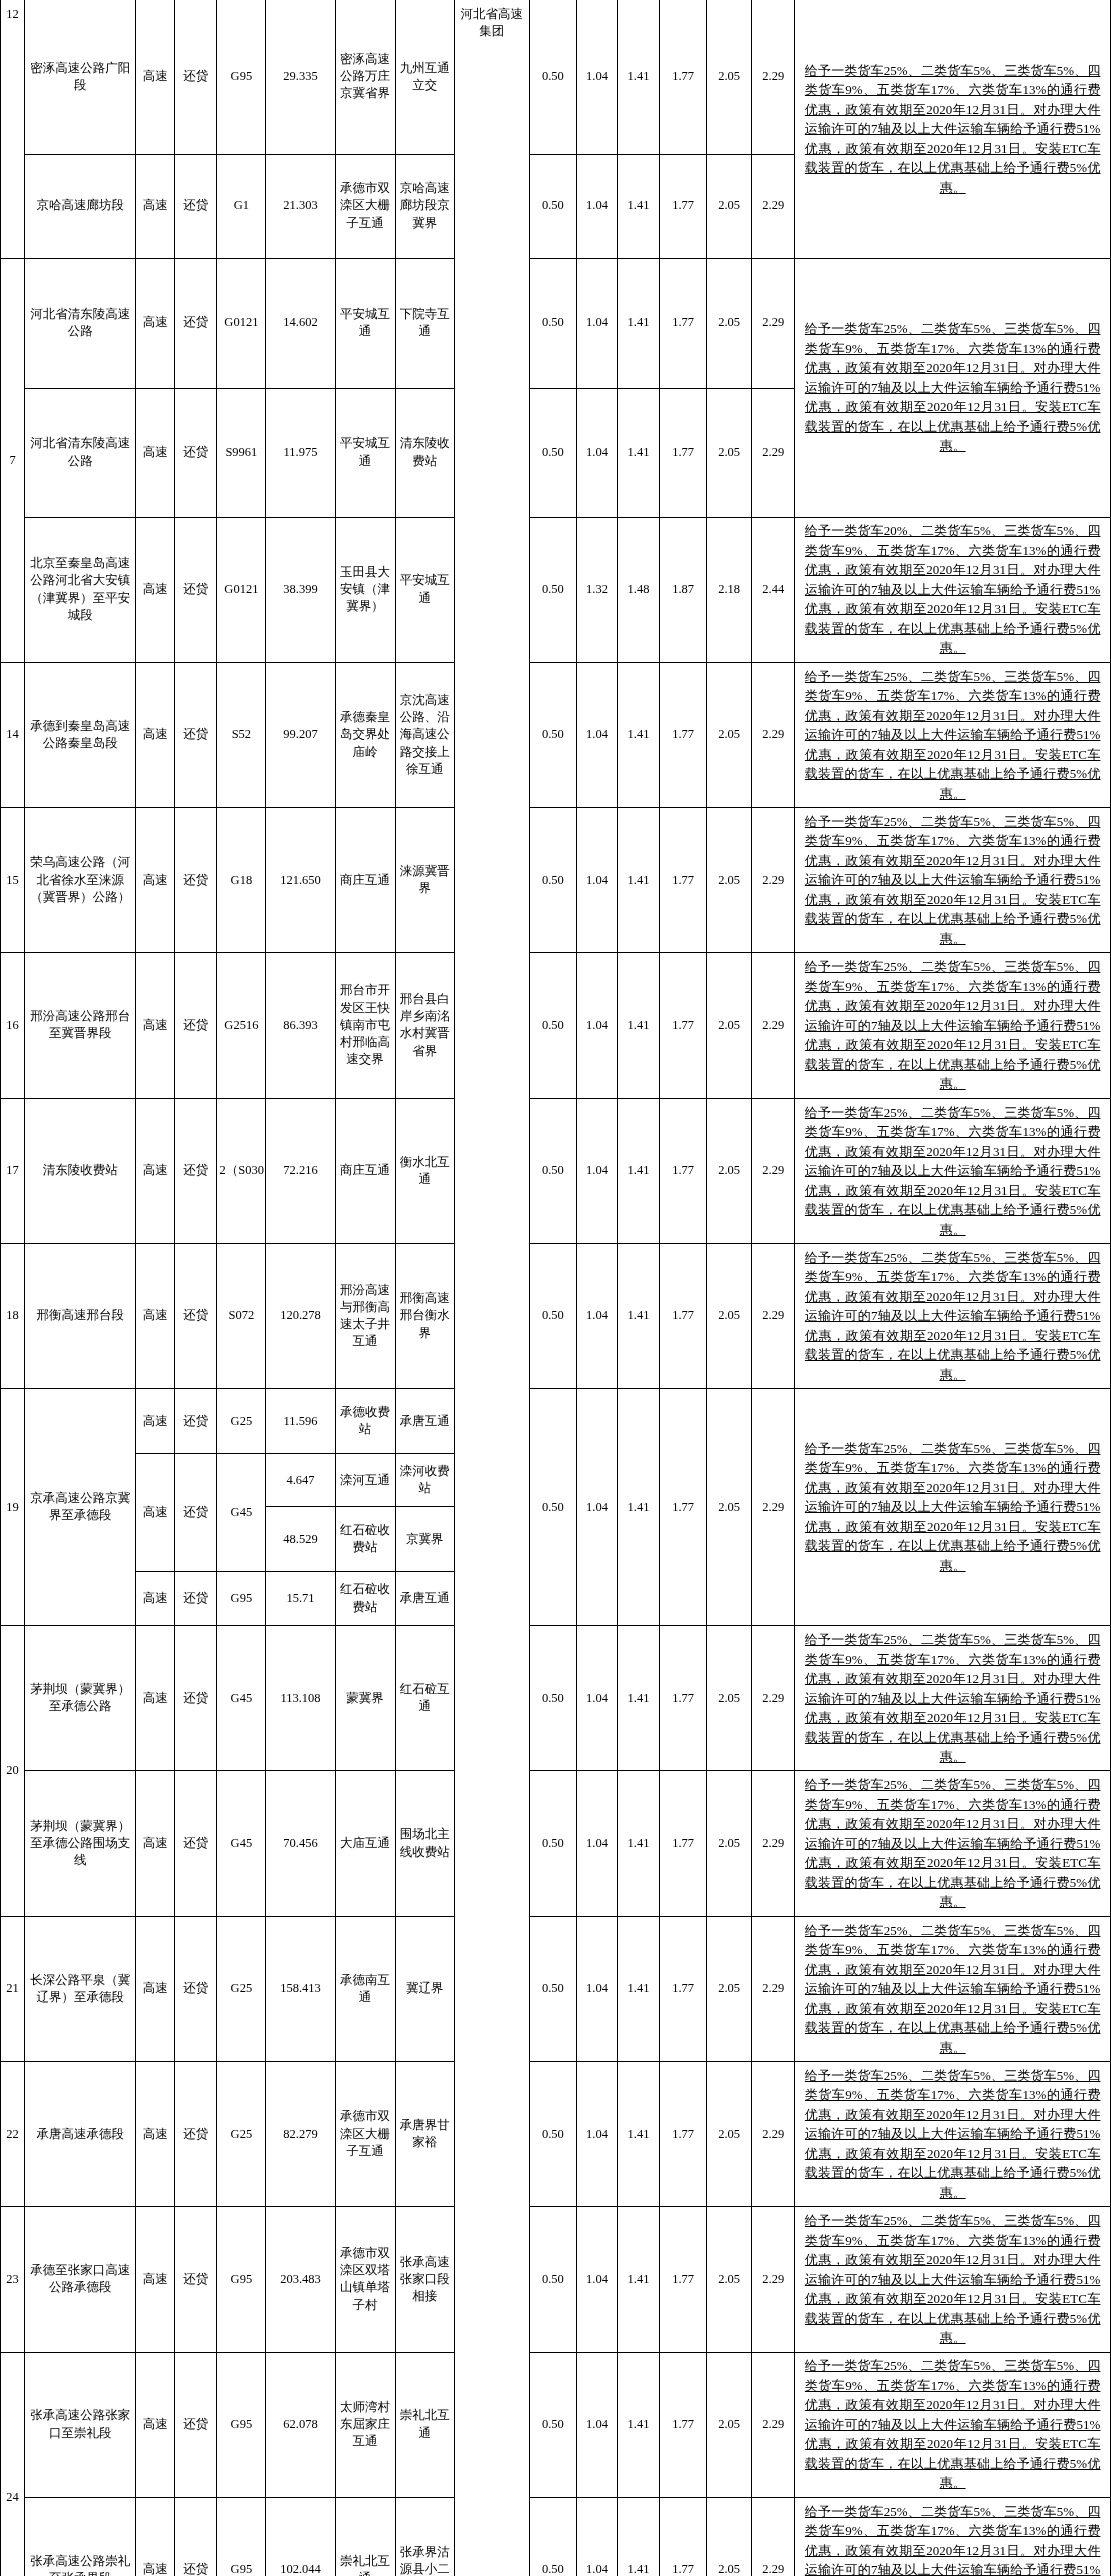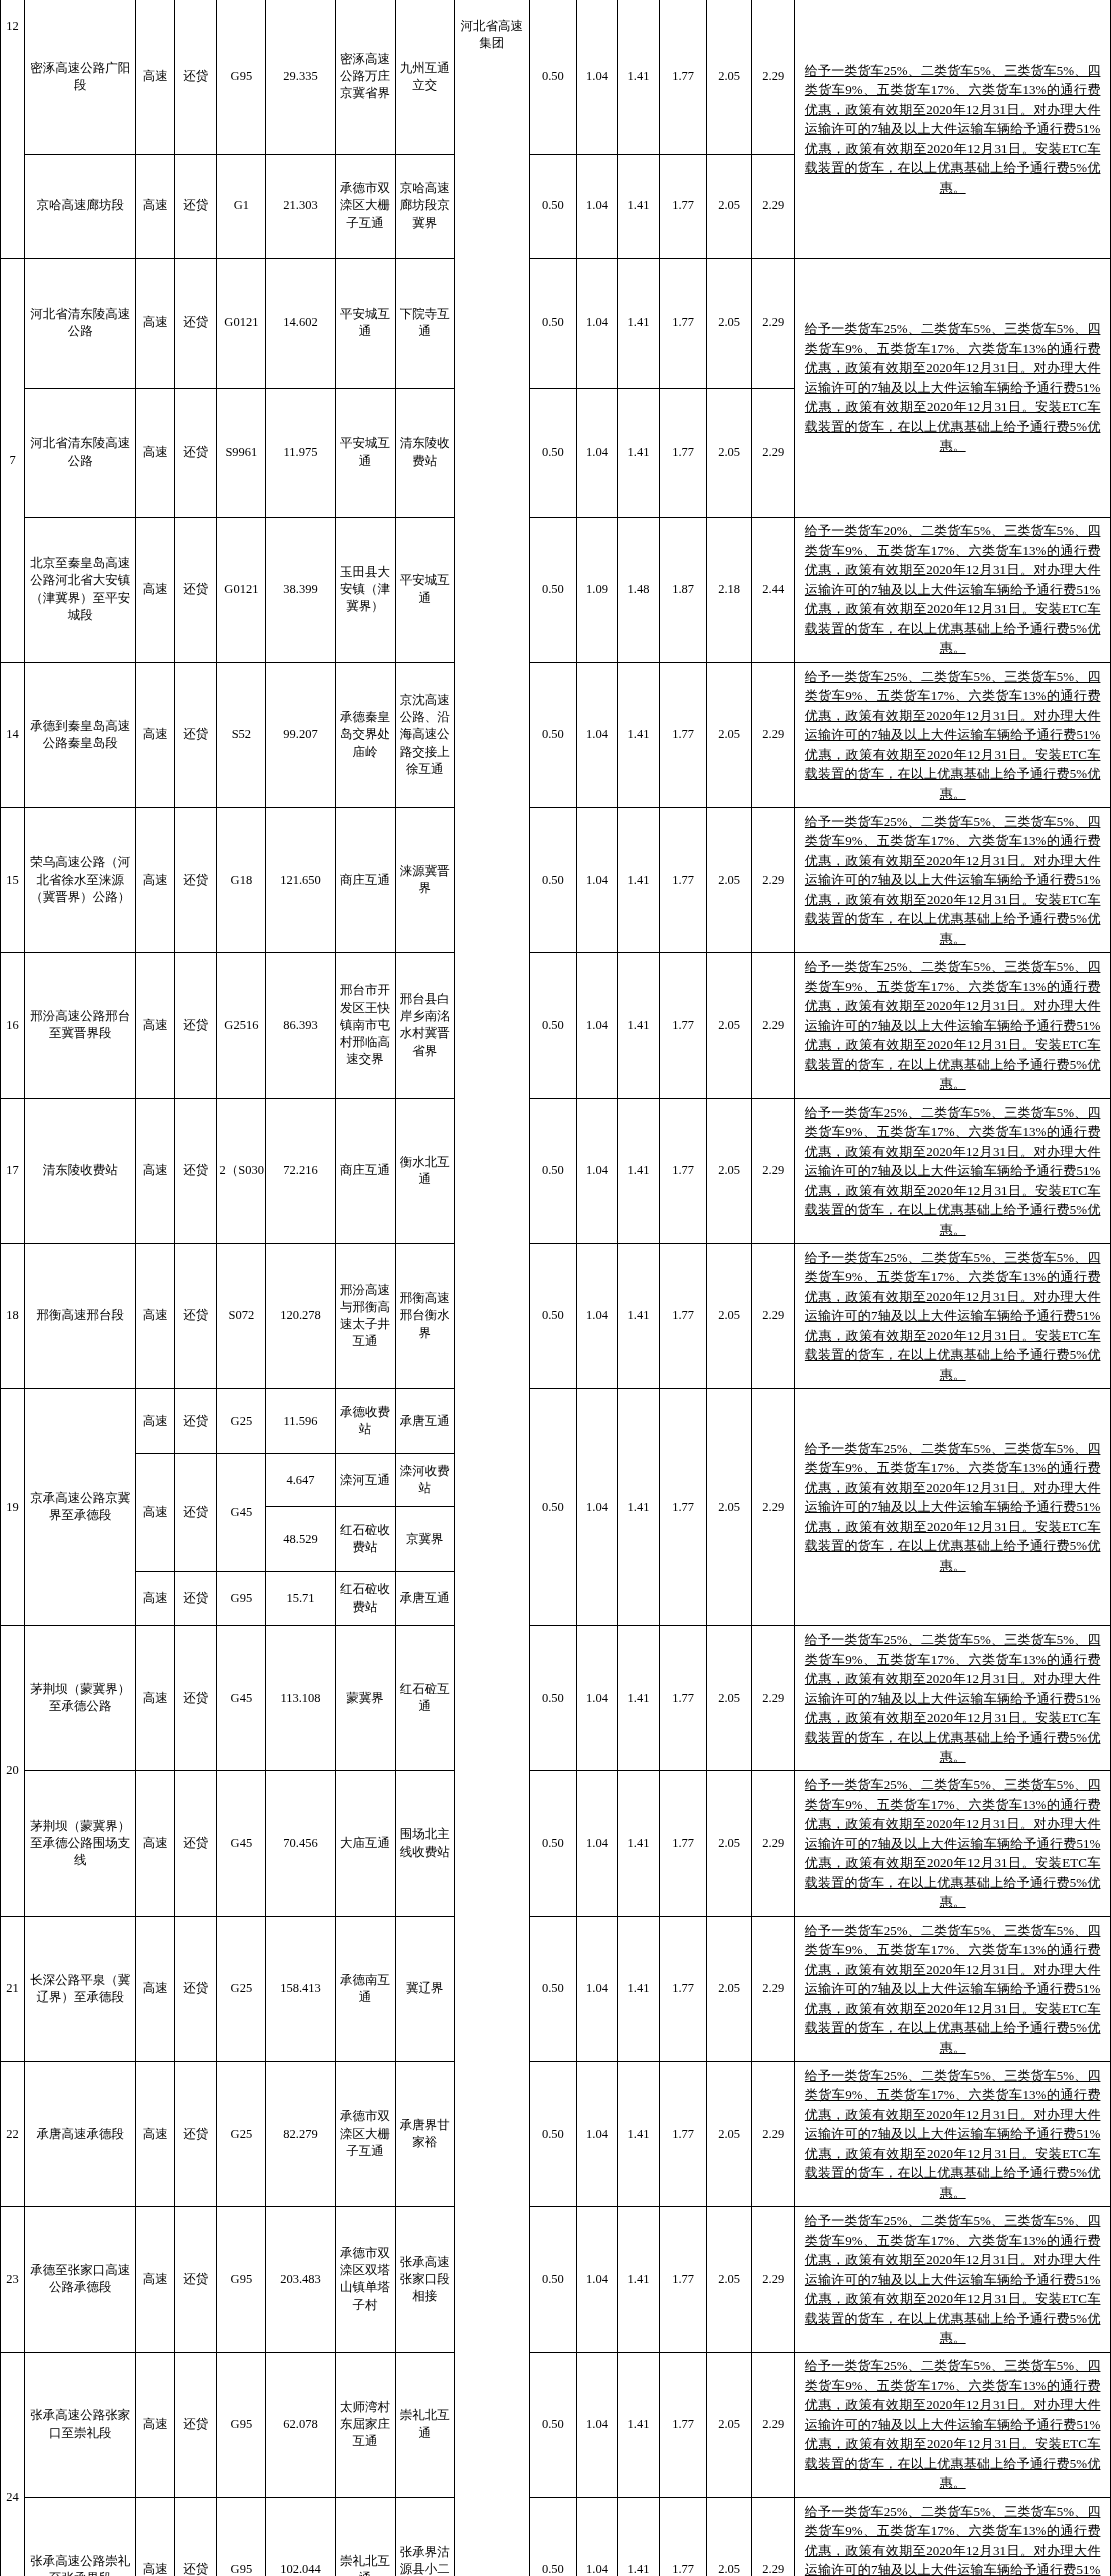--- a/index.html
+++ b/index.html
@@ -3,21 +3,21 @@
 <meta charset="utf-8">
 <style>
   html,body{margin:0;padding:0;background:#ffffff;}
   .page{width:1111px;overflow:hidden;}
   table{border-collapse:collapse;table-layout:fixed;width:1111px;
         font-family:"Liberation Serif","DejaVu Serif",serif;color:#000;}
   td{border:1.9px solid #000;text-align:center;vertical-align:middle;
      padding:1px 1.9px;font-size:12.5px;line-height:1.38;overflow:hidden;
      word-break:break-all;}
   tr.first-row td{border-top:none;}
-  td.v-top{vertical-align:top;padding-top:18px;}
+  td.v-top{vertical-align:top;padding-top:6px;}
   td.c-no{font-size:12.5px;}
   td.c-km,td.c-rate,td.c-code{white-space:nowrap;font-size:12.5px;}
   td.c-note{text-align:justify;text-align-last:center;padding:3.9px 9.6px;
             font-size:13px;line-height:1.5;word-break:break-all;text-decoration:underline;}
   .squeeze{display:flex;justify-content:center;overflow:hidden;white-space:nowrap;}
   .squeeze span{flex:0 0 auto;}
 </style>
 </head>
 <body>
 
@@ -114,21 +114,21 @@
 
 <tr style="height:128px">
   <td>北京至秦皇岛高速公路河北省大安镇（津冀界）至平安城段</td>
   <td>高速</td>
   <td>还贷</td>
   <td class="c-code">G0121</td>
   <td class="c-km">38.399</td>
   <td>玉田县大安镇（津冀界）</td>
   <td>平安城互通</td>
   <td class="c-rate">0.50</td>
-  <td class="c-rate">1.09</td>
+  <td class="c-rate">1.32</td>
   <td class="c-rate">1.48</td>
   <td class="c-rate">1.87</td>
   <td class="c-rate">2.18</td>
   <td class="c-rate">2.44</td>
   <td class="c-note">给予一类货车20%、二类货车5%、三类货车5%、四类货车9%、五类货车17%、六类货车13%的通行费优惠，政策有效期至2020年12月31日。对办理大件运输许可的7轴及以上大件运输车辆给予通行费51%优惠，政策有效期至2020年12月31日。安装ETC车载装置的货车，在以上优惠基础上给予通行费5%优惠。</td>
 </tr>
 
 <tr style="height:131px">
   <td class="c-no">14</td>
   <td>承德到秦皇岛高速公路秦皇岛段</td>

